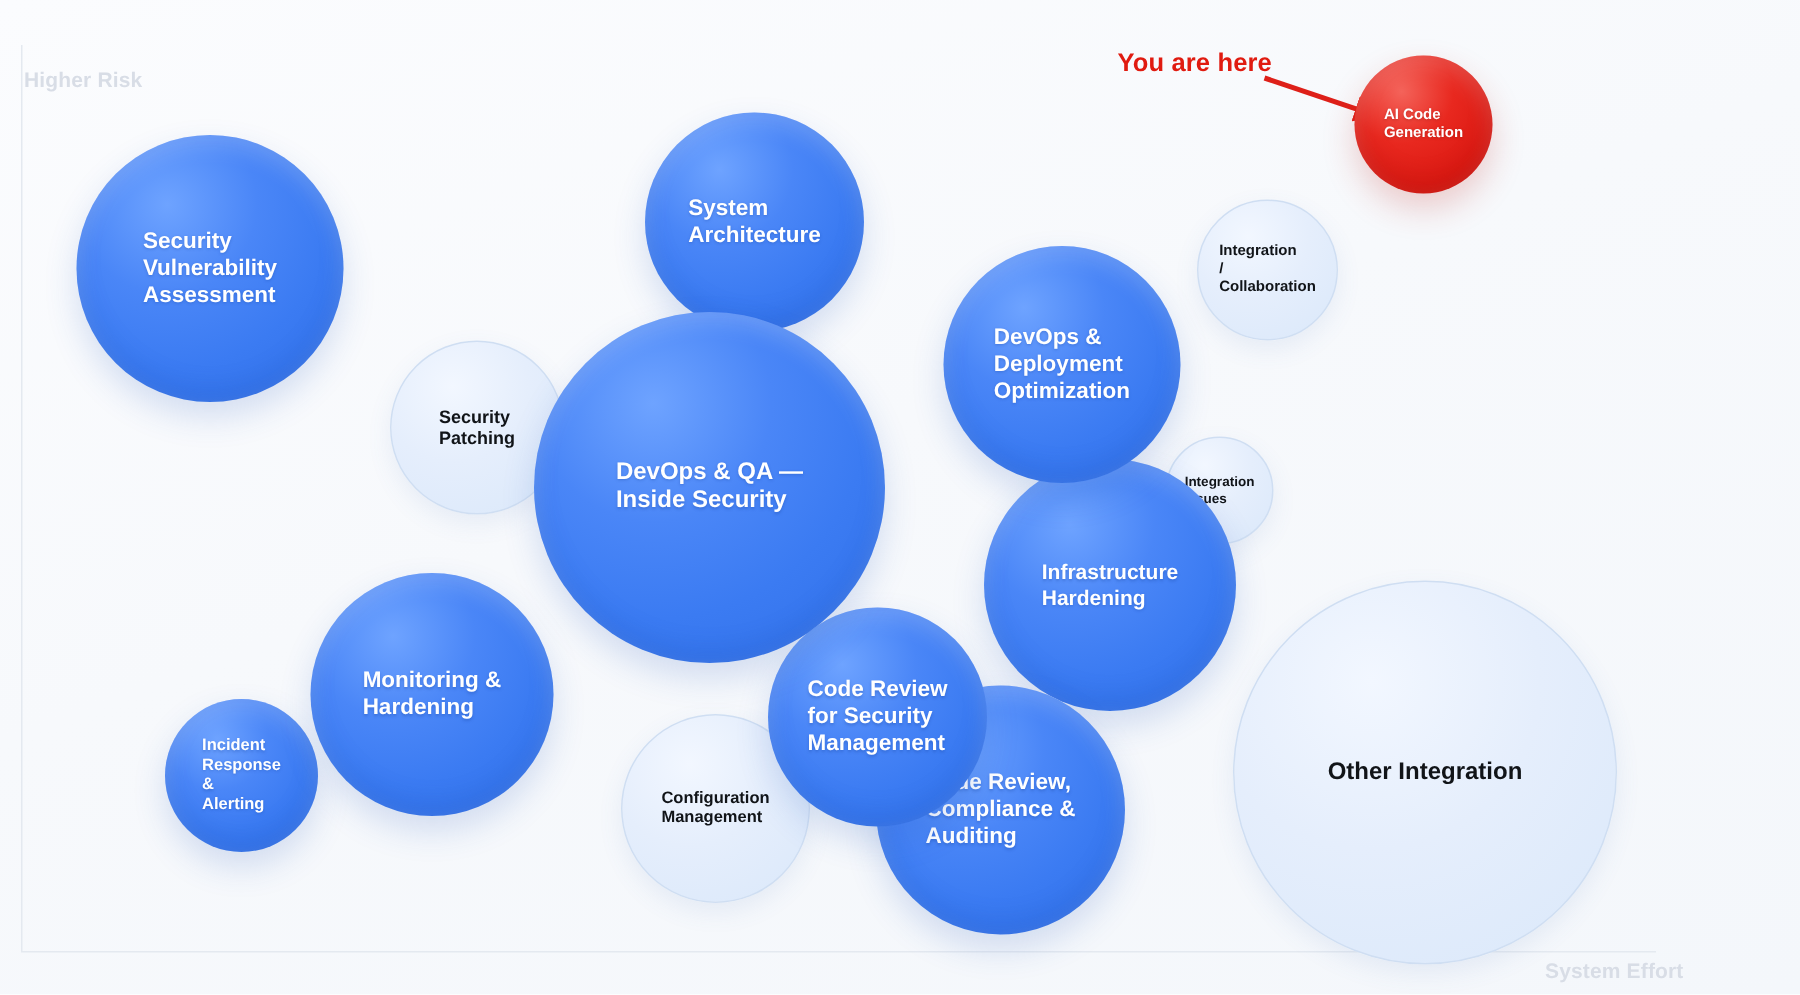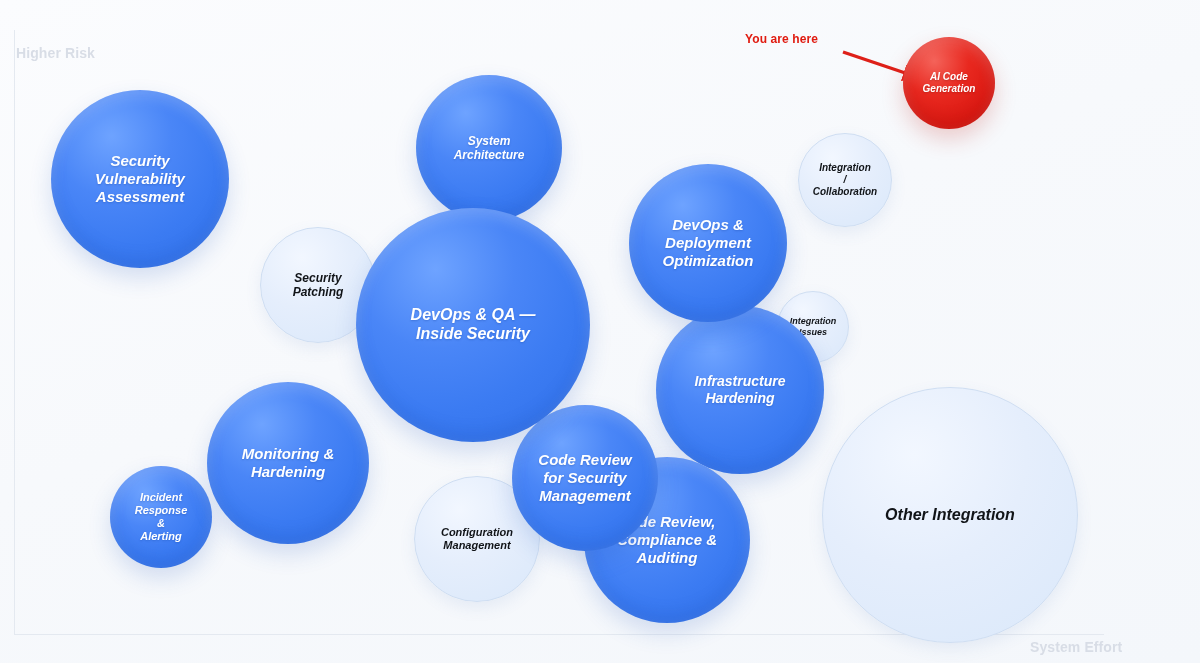--- a/index.html
+++ b/index.html
@@ -46,25 +46,23 @@
   .axis-label.y { left: 16px; top: 13px; transform: translateY(-50%); margin-top: 40px; }
   .axis-label.x { left: 1030px; top: 639px; }
 
   
   .bubble {
     position: absolute;
     border-radius: 50%;
     display: flex;
     align-items: center;
     justify-content: center;
-    text-align: center;
     box-sizing: border-box;
     line-height: 1.18;
     transform: translate(-50%, -50%);
-    font-style: italic;
   }
   .bubble .lbl {
     padding: 0 6px;
     white-space: pre-line;
     pointer-events: none;
   }
 
   .bubble.blue {
     background:
       radial-gradient(circle at 34% 26%, #6ea3ff 0%, #4a86f7 34%, #3b7bf2 62%, #2f6fe8 100%);
@@ -101,21 +99,21 @@
     position: absolute;
     left: 0; top: 0;
     width: 1200px; height: 663px;
     pointer-events: none;
   }
   .you-are-here {
     position: absolute;
     left: 745px;
     top: 32px;
     color: #e01b10;
-    font-size: 12px;
+    font-size: 17px;
     font-weight: 700;
     letter-spacing: .1px;
     white-space: nowrap;
   }
 </style>
 </head>
 <body>
 
 <div id="canvas">
 
@@ -125,21 +123,21 @@
   <div class="axis-label y">Higher Risk</div>
 
   <div class="axis-label x">System Effort</div>
 
   <div id="bubble-layer">
       <div class="bubble blue" style="left: 140px; top: 179px; width: 178px; height: 178px; font-size: 15px; z-index: 6;">
         <span class="lbl">Security
 Vulnerability
 Assessment</span>
       </div>
-      <div class="bubble blue" style="left: 489px; top: 148px; width: 146px; height: 146px; font-size: 12px; z-index: 7;">
+      <div class="bubble blue" style="left: 503px; top: 148px; width: 146px; height: 146px; font-size: 15px; z-index: 7;">
         <span class="lbl">System
 Architecture</span>
       </div>
       <div class="bubble light" style="left: 318px; top: 285px; width: 116px; height: 116px; font-size: 12px; z-index: 3;">
         <span class="lbl">Security
 Patching</span>
       </div>
       <div class="bubble blue" style="left: 473px; top: 325px; width: 234px; height: 234px; font-size: 16px; z-index: 8;">
         <span class="lbl">DevOps &amp; QA —
 Inside Security</span>

